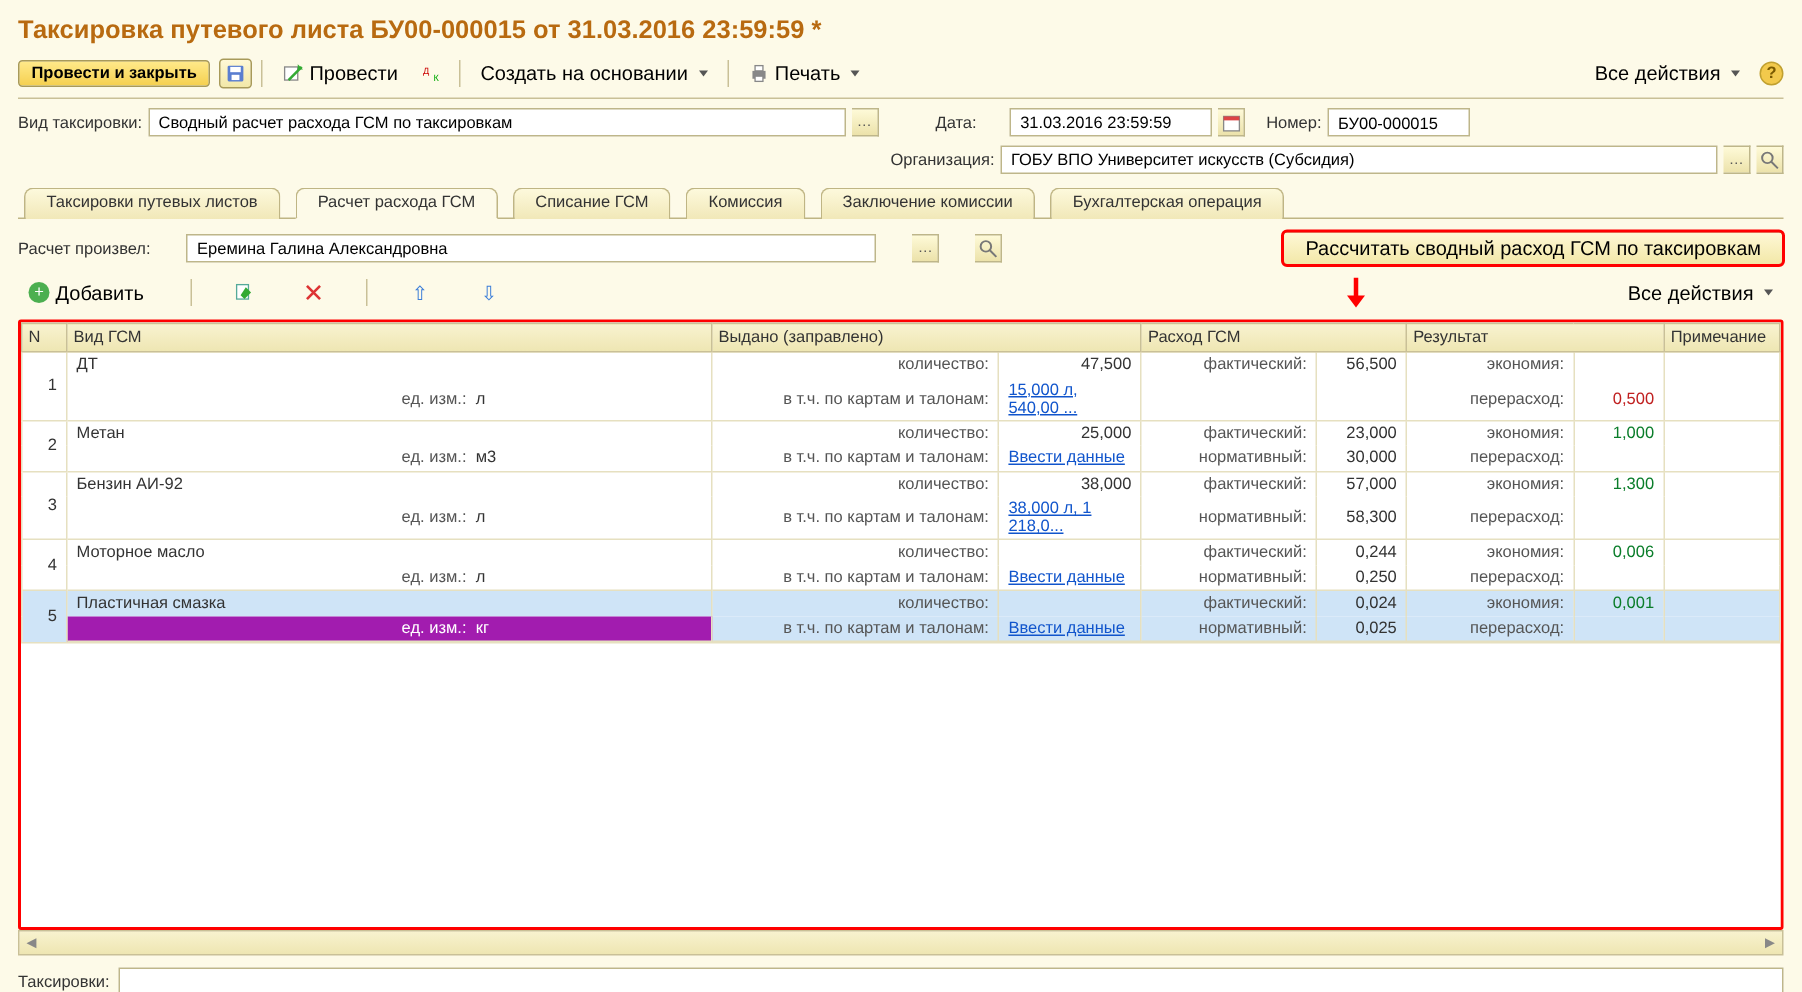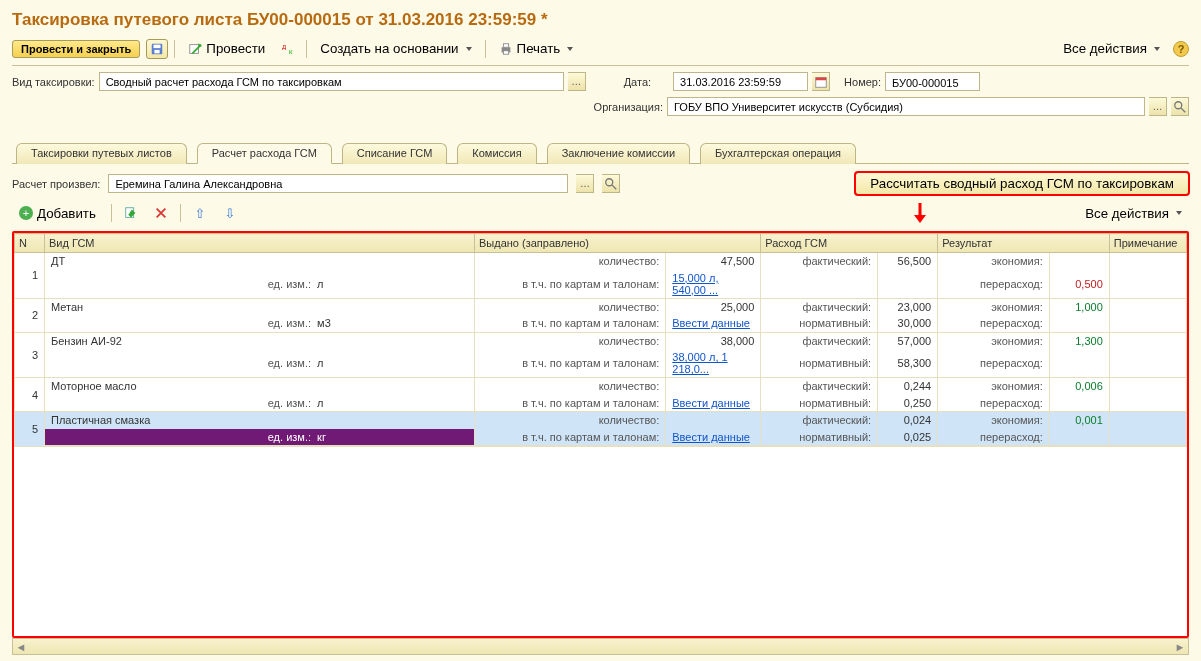--- a/index.html
+++ b/index.html
@@ -74,36 +74,36 @@
   .dots-btn {
     width:18px;height:19px;border:1px solid #beb68a;background:linear-gradient(#fefad8,#ece2aa);
     border-left:0; display:inline-flex;align-items:center;justify-content:center;cursor:pointer;
     font-size:10px;color:#555;
   }
   .mag-btn {
     width:18px;height:19px;border:1px solid #beb68a;background:linear-gradient(#fefad8,#ece2aa);
     border-left:0;display:inline-flex;align-items:center;justify-content:center;cursor:pointer;
   }
   .tabs {
-    display:flex;gap:10px;margin-top:26px;
+    display:flex;gap:10px;margin-top:8px;
     border-bottom:1px solid #bfb584;
     padding:0 4px;
   }
   .tab {
     padding:3px 14px 4px;
     border:1px solid #bfb584;
     border-bottom:0;
     border-radius:6px 6px 0 0;
     background:linear-gradient(#fdf9dc,#f1e8b8);
     cursor:pointer;
     position:relative;top:1px;
   }
   .tab.active { background:#fdfae8; font-weight:normal; border-bottom:1px solid #fdfae8;}
   .subbar {
-    display:flex;align-items:center;gap:8px;margin-top:8px;
+    display:flex;align-items:center;gap:24px;margin-top:8px;
   }
   .calcbtn {
     border:1px solid #a89a5a;
     background:linear-gradient(#fff8d6,#f2e8a8);
     padding:3px 14px;border-radius:3px;cursor:pointer;
     outline:2px solid red; outline-offset:-1px;
   }
   .tablewrap { margin-top:6px; border:2px solid red; border-radius:2px; }
   table.grid { width:100%; border-collapse:collapse; background:#fff; }
   table.grid th {
@@ -120,21 +120,21 @@
     vertical-align:middle;
   }
   .row-top td { border-top:1px solid #e6e0c0; }
   .row-bot td { border-bottom:1px solid #e6e0c0; }
   .num { text-align:right; color:#333;}
   .lbl { text-align:right; color:#555;}
   .link { color:#1155cc; text-decoration:underline; cursor:pointer;}
   .green { color:#0a7d2a;}
   .redv { color:#c02020;}
   .sel td { background:#cfe4f7; }
-  .sel .edcell { background:#701a75; color:#fff;margin-top:16px;}
+  .sel .edcell { background:#a21caf; color:#fff;margin-top:16px;}
   .sel .edcell .lbl{ color:#fff;}
   .tablepad { background:#fff; height:190px; border-top:1px solid #e6e0c0;}
   .hscroll {
     display:flex;align-items:center;margin-top:0;
     background:linear-gradient(#f8f2cf,#eee6b2);
     border:1px solid #c9c097;height:17px;
   }
   .hscroll .arrow{width:16px;text-align:center;color:#888;cursor:pointer;}
   .hscroll .track{flex:1;}
   .commentrow{display:flex;align-items:center;gap:6px;margin-top:8px;}

